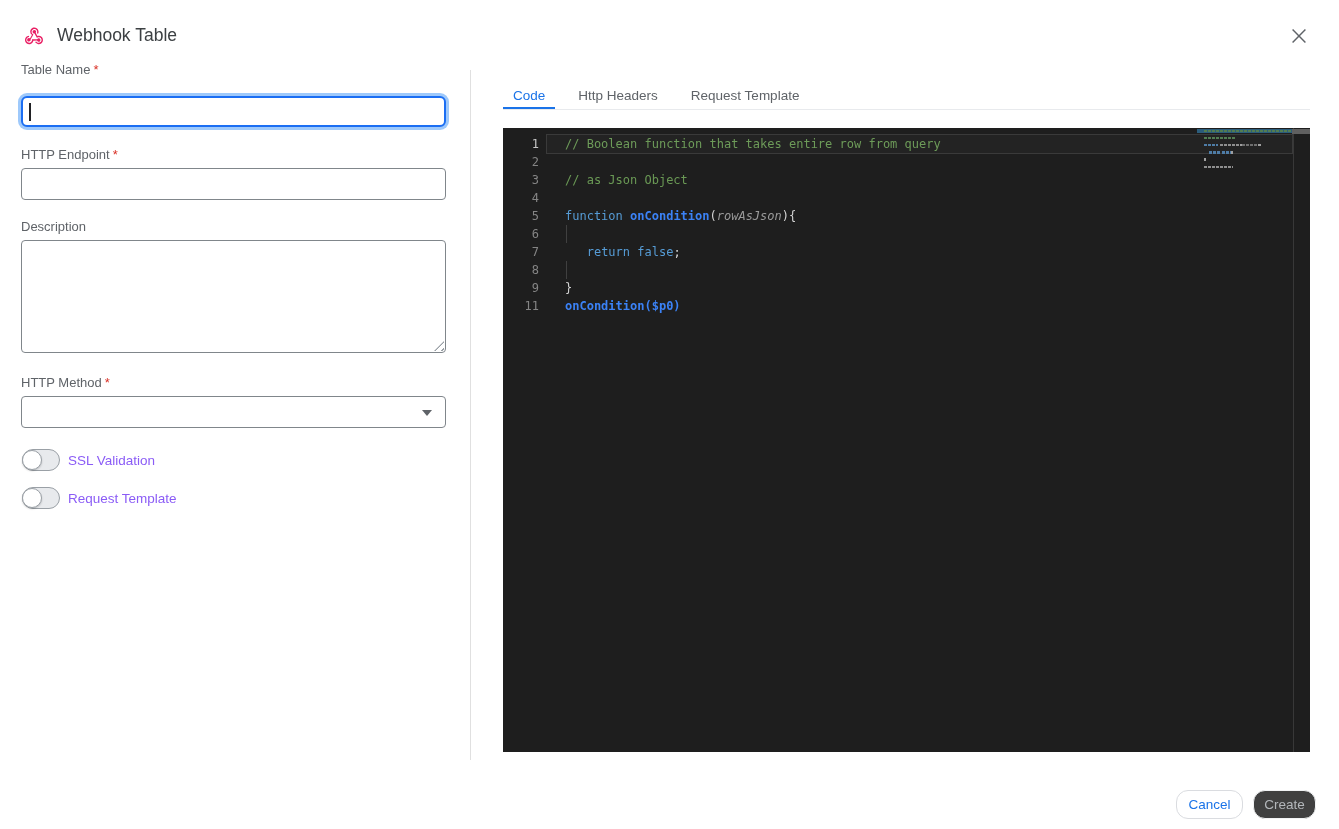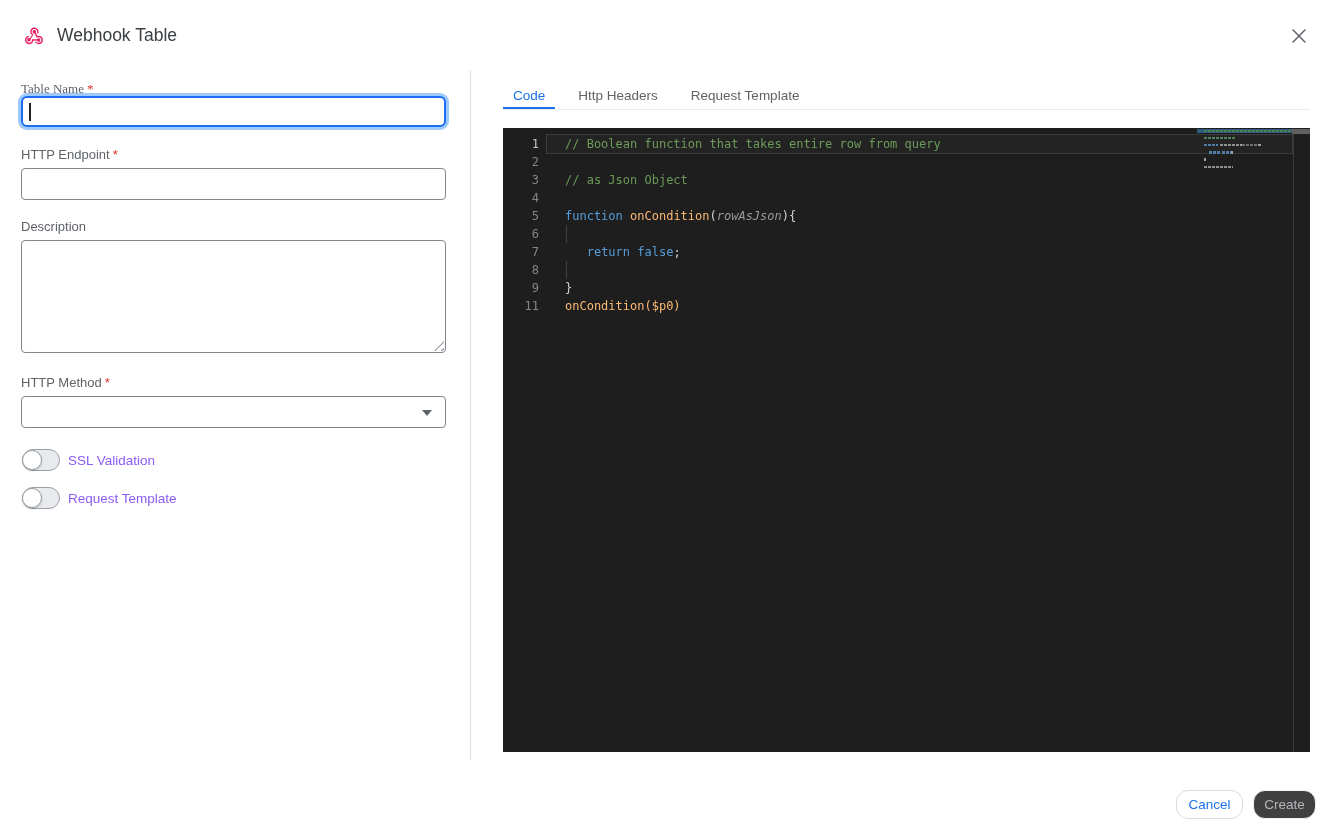--- a/index.html
+++ b/index.html
@@ -57,21 +57,21 @@
             font-size:12px; line-height:18px; cursor:text; }
   .code-lines { position:absolute; left:0; top:7px; right:0; }
   .line-row { position:relative; height:18px; display:flex; white-space:pre; }
   .line-num { width:46px; padding-right:10px; text-align:right; color:#858585;
               user-select:none; flex:none; }
   .line-row.current .line-num { color:#c6c6c6; }
   .line-row.current .cl-box { position:absolute; left:43px; right:17px; top:-1px; bottom:-1px;
               border:1px solid #3a3a3a; background:rgba(255,255,255,0.025); pointer-events:none; }
   .line-code { padding-left:16px; }
   .tok-comment { color:#6a9955; } .tok-keyword { color:#569cd6; }
-  .tok-ident { color:#fdba74; } .tok-plain { color:#d4d4d4; } .tok-param { color:#9b9b9b;font-style:italic; }
+  .tok-ident { color:#3b82f6;font-weight:bold; } .tok-plain { color:#d4d4d4; } .tok-param { color:#9b9b9b;font-style:italic; }
   .indent-guide { position:absolute; left:63px; top:0; width:1px; height:18px; background:#404040; }
 
   .minimap { position:absolute; top:1px; right:17px; width:96px; height:620px; overflow:hidden; }
   .mm-hl { position:absolute; left:0; width:96px; height:3.6px; background:#2b5d7c; }
   .mm-seg { position:absolute; height:2.4px;
             background:repeating-linear-gradient(90deg, currentColor 0 3px, transparent 3px 4px); }
   .mm-sep { position:absolute; right:16px; top:0; width:1px; height:624px; background:#383838; }
   .scroll-thumb { position:absolute; right:0; top:1px; width:18px; height:5px; background:#606060; }
 
   
@@ -89,21 +89,21 @@
       <path d="M10.46,19C9,21.07 6.15,21.59 4.09,20.15C2.04,18.71 1.56,15.84 3,13.75C3.87,12.5 5.21,11.83 6.58,11.77L6.63,13.2C5.72,13.27 4.84,13.74 4.27,14.56C3.27,16 3.58,17.94 4.95,18.91C6.33,19.87 8.26,19.5 9.26,18.07C9.57,17.62 9.75,17.13 9.82,16.63V15.62L15.4,15.58L15.47,15.47C16,14.55 17.15,14.23 18.05,14.75C18.95,15.27 19.26,16.43 18.73,17.35C18.2,18.26 17.04,18.58 16.14,18.06C15.73,17.83 15.44,17.46 15.31,17.04L11.24,17.06C11.13,17.73 10.87,18.38 10.46,19M17.74,11.86C20.27,12.17 22.07,14.44 21.76,16.93C21.45,19.43 19.15,21.2 16.62,20.89C15.13,20.71 13.9,19.86 13.19,18.68L14.43,17.96C14.92,18.73 15.75,19.28 16.75,19.41C18.5,19.62 20.05,18.43 20.26,16.76C20.47,15.09 19.23,13.56 17.5,13.35C16.96,13.29 16.44,13.36 15.97,13.53L15.12,13.97L12.54,9.2H12.32C11.26,9.16 10.44,8.29 10.47,7.25C10.5,6.21 11.4,5.4 12.45,5.44C13.5,5.5 14.33,6.35 14.3,7.39C14.28,7.83 14.11,8.23 13.84,8.54L15.74,12.05C16.36,11.85 17.04,11.78 17.74,11.86M8.25,9.14C7.25,6.79 8.31,4.1 10.62,3.12C12.94,2.14 15.62,3.25 16.62,5.6C17.21,6.97 17.09,8.47 16.42,9.67L15.18,8.95C15.6,8.14 15.67,7.15 15.27,6.22C14.59,4.62 12.78,3.85 11.23,4.5C9.67,5.16 8.97,7 9.65,8.6C9.93,9.26 10.4,9.77 10.97,10.11L11.36,10.32L8.29,15.71C8.32,15.85 8.36,16 8.37,16.14C8.4,17.18 7.58,18.05 6.53,18.08C5.47,18.11 4.58,17.29 4.55,16.25C4.5,15.21 5.34,14.34 6.39,14.31C6.83,14.3 7.24,14.44 7.57,14.68L9.88,10.68C9.18,10.31 8.59,9.76 8.25,9.14Z"></path>
     </svg>
 </span>
 <div class="dlg-title">Webhook Table</div>
 <button class="close-btn" aria-label="close">
   <svg viewBox="0 0 24 24" width="22" height="22" stroke="#5f6368" stroke-width="1.6" fill="none">
       <path d="M5 5 L19 19 M19 5 L5 19"></path>
     </svg>
 </button>
 
-<div class="fld-label" style="top:81px;font-family:Liberation Serif, serif;"><span>Table Name</span><span class="req">*</span></div>
+<div class="fld-label" style="top:62px;"><span>Table Name</span><span class="req">*</span></div>
 <input class="txt-input focused" style="top: 96px;" value="">
 <div class="caret-bar"></div>
 
 <div class="fld-label" style="top:147px;"><span>HTTP Endpoint</span><span class="req">*</span></div>
 <input class="txt-input" style="top: 168px;" value="">
 
 <div class="fld-label" style="top:219px;">Description</div>
 <textarea class="txt-area" style=""></textarea>
 <div class="resize-grip"></div>
 

